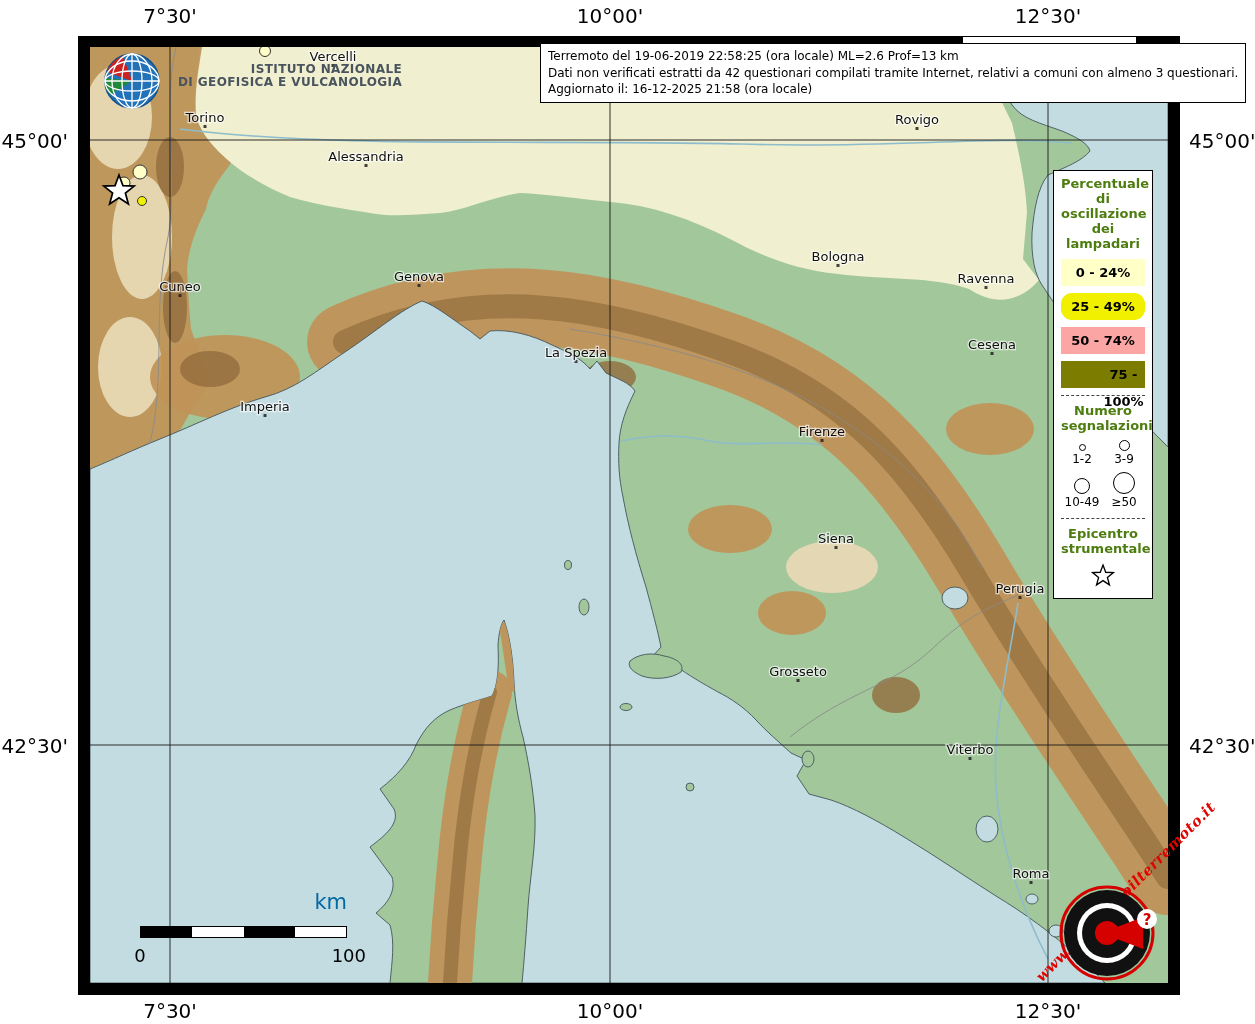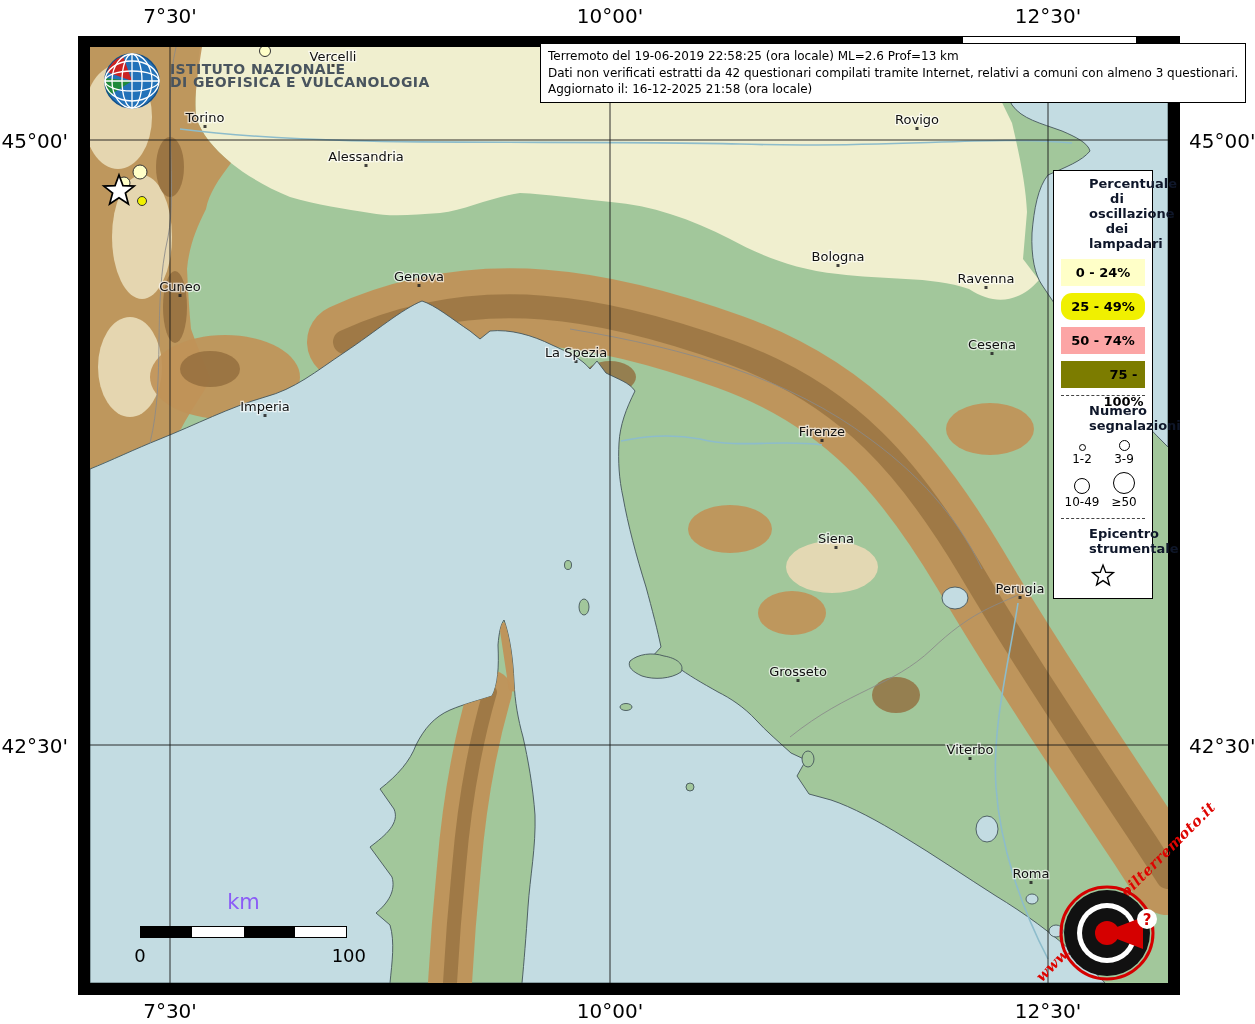--- a/index.html
+++ b/index.html
@@ -25,40 +25,40 @@
   .river{fill:none;stroke:#8dbccb;stroke-width:1.6;}
   .border-line{fill:none;stroke:#8a8a8a;stroke-width:1;opacity:.85;}
   .grid line{stroke:#1a1a1a;stroke-width:0.9;}
   text.city-label{font:13px "DejaVu Sans",sans-serif;fill:#101010;text-anchor:middle;
                   paint-order:stroke;stroke:#ffffff;stroke-opacity:.65;stroke-width:2.5px;}
   
   .info-box{position:absolute;left:540px;top:43px;background:#fff;border:1px solid #000;
             padding:4px 7px;font-size:12px;line-height:16.5px;color:#000;white-space:nowrap;z-index:30;}
   
   .ingv-logo{position:absolute;left:101px;top:50px;z-index:25;}
-  .ingv-text{position:absolute;left:170px;top:63px;font-size:14px;font-weight:bold;
-             color:#49545e;letter-spacing:.4px;line-height:13px;z-index:25;}
+  .ingv-text{position:absolute;left:178px;top:63px;font-size:12px;font-weight:bold;
+             color:#49545e;letter-spacing:.4px;line-height:13px;z-index:25;text-align:right;}
   
   .legend{position:absolute;left:1053px;top:170px;width:100px;background:#fff;border:1px solid #000;
           box-sizing:border-box;padding:5px 7px 8px;z-index:30;}
-  .legend-title{font-weight:bold;font-size:13px;line-height:15px;text-align:center;color:#0f172a;margin-left:28px;}
+  .legend-title{font-weight:bold;font-size:13px;line-height:15px;text-align:center;color:#4d7c0f;}
   .swatches{margin-top:8px;}
   .swatch{height:27px;line-height:27px;text-align:center;font-size:13px;font-weight:bold;color:#000;
           margin-bottom:7px;border:0;}
   .legend-sep{border-top:1px dashed #444;margin:6px 0 7px;}
   .size-grid{display:grid;grid-template-columns:1fr 1fr;margin-top:4px;}
   .size-cell{display:flex;flex-direction:column;align-items:center;justify-content:flex-end;padding:3px 0;}
   .size-circle{display:block;background:#fff;border:1.3px solid #000;border-radius:50%;box-sizing:border-box;}
   .size-label{font-size:12px;color:#000;margin-top:1px;}
   .legend-star{display:block;margin:4px auto 0;}
   
   .scalebar-bar{position:absolute;left:140px;top:926px;width:207px;height:12px;border:1px solid #000;
                 box-sizing:border-box;display:flex;z-index:20;}
   .scalebar-bar span{flex:1;}
-  .scalebar-km{position:absolute;left:140px;top:890px;width:207px;text-align:center;font-size:21px;color:#8b5cf6;z-index:20;}
+  .scalebar-km{position:absolute;left:140px;top:890px;width:207px;text-align:right;font-size:21px;color:#0369a1;z-index:20;}
   .scalebar-min{position:absolute;left:126px;top:945px;width:28px;text-align:center;font-size:18px;color:#000;z-index:20;}
   .scalebar-max{position:absolute;left:330px;top:945px;width:36px;text-align:right;font-size:18px;color:#000;z-index:20;}
   
   .watermark-text{position:absolute;left:1038px;top:970px;transform:rotate(-45deg);transform-origin:0 50%;
                   font:italic bold 14.5px "DejaVu Serif",serif;white-space:nowrap;z-index:21;letter-spacing:.5px;}
   .hsit-logo{position:absolute;left:1053px;top:879px;z-index:22;}
 </style>
 </head>
 <body>
 

